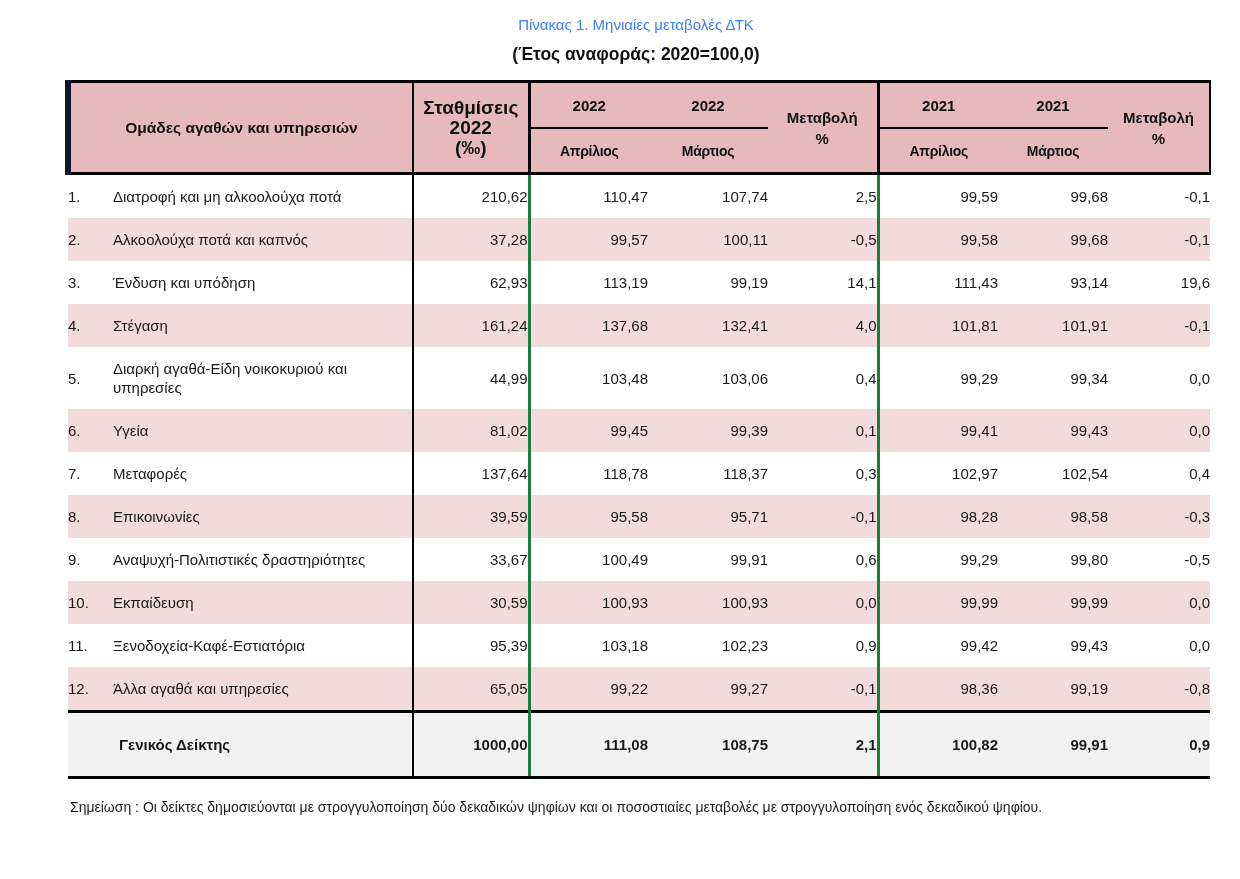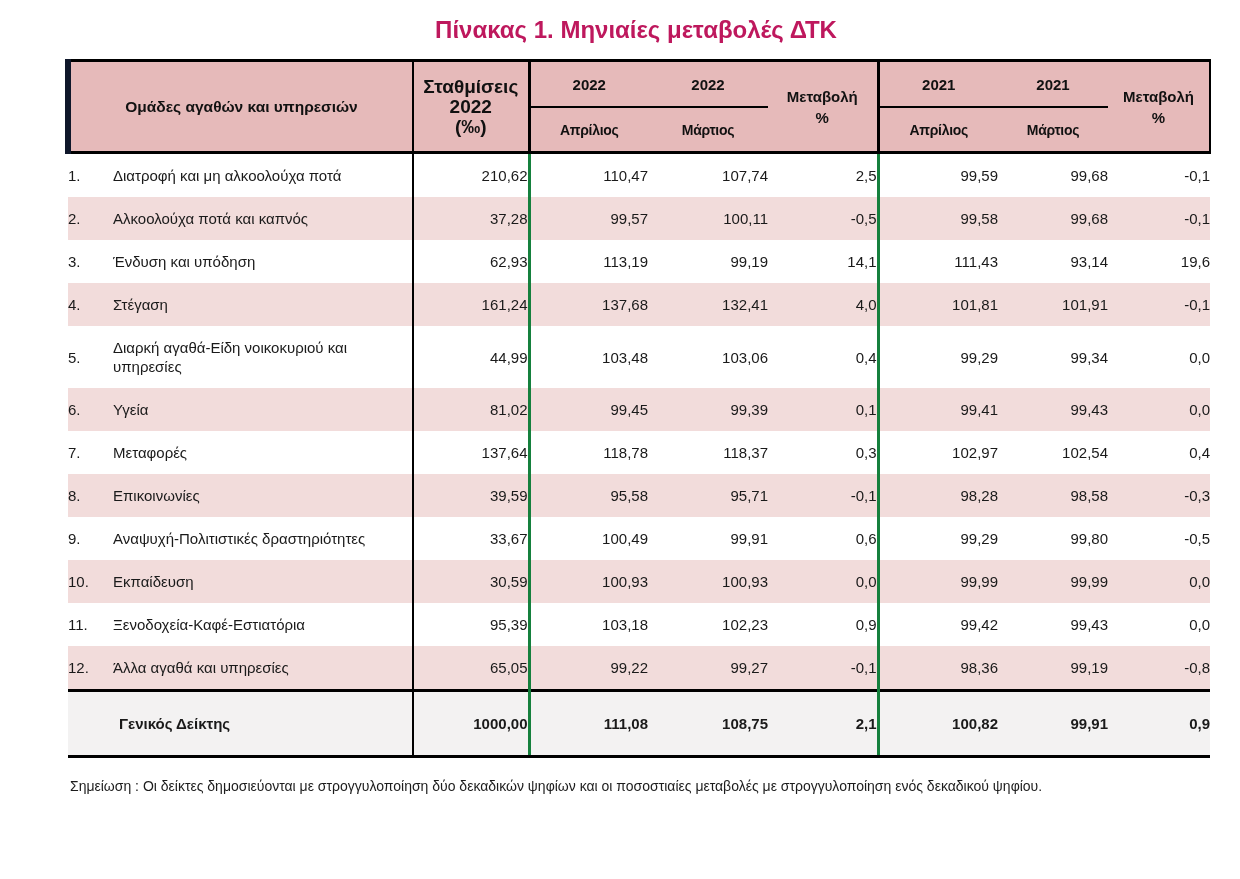--- a/index.html
+++ b/index.html
@@ -2,21 +2,21 @@
 <html><head>
 <meta charset="utf-8">
 <style>
   html, body { margin:0; padding:0; }
   body {
     width:1240px; height:879px; background:#ffffff;
     font-family:"Liberation Sans", sans-serif; color:#1a1a1a;
     -webkit-font-smoothing:antialiased;
   }
   .titles { width:1142px; margin:16px 0 0 65px; text-align:center; }
-  .doc-title { font-size:24px; font-weight:bold; color:#be185d; }
+  .doc-title { font-size:15px; font-weight:normal; color:#3b82f6; }
   .doc-subtitle { font-size:17.5px; font-weight:bold; color:#111; margin-top:11px; }
 
   table.cpi {
     border-collapse:collapse; table-layout:fixed;
     width:1142px; margin:15px 0 0 65px;
   }
   table.cpi th, table.cpi td { overflow:hidden; }
 
   
   thead th {
@@ -59,20 +59,21 @@
   }
   tbody.total td.tname { text-align:left; padding-left:51px; }
 
   .note { margin:20px 0 0 70px; font-size:14px; color:#1c1c1c; }
 </style>
 </head>
 <body>
 
 <div class="titles">
   <div class="doc-title">Πίνακας 1. Μηνιαίες μεταβολές ΔΤΚ</div>
+  <div class="doc-subtitle">(Έτος αναφοράς: 2020=100,0)</div>
 </div>
 
 <table class="cpi">
   <colgroup>
     <col style="width:45px">
       <col style="width:300px">
       <col style="width:116px">
     <col style="width:119px">
       <col style="width:120px">
       <col style="width:110px">

